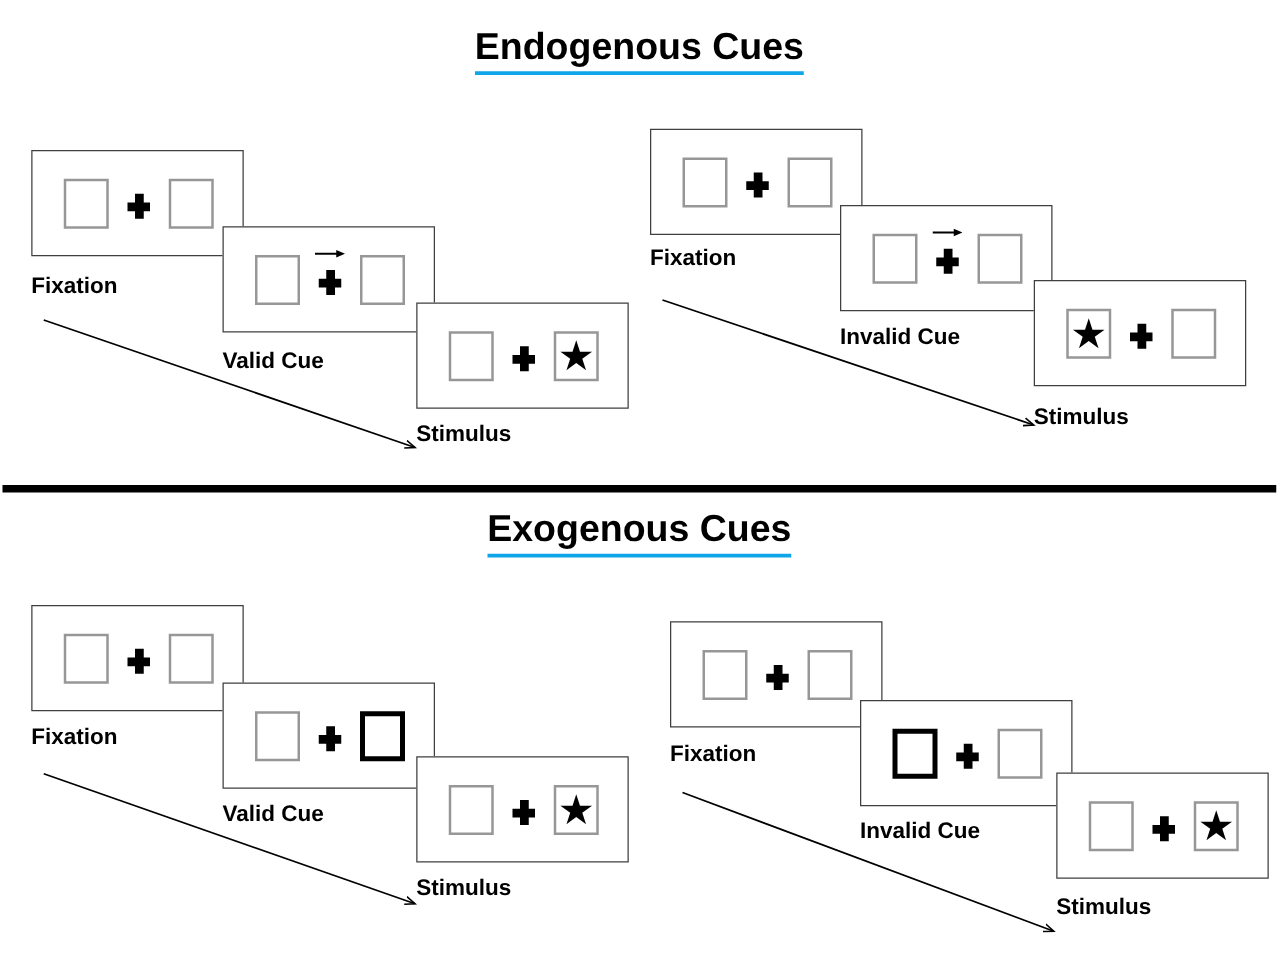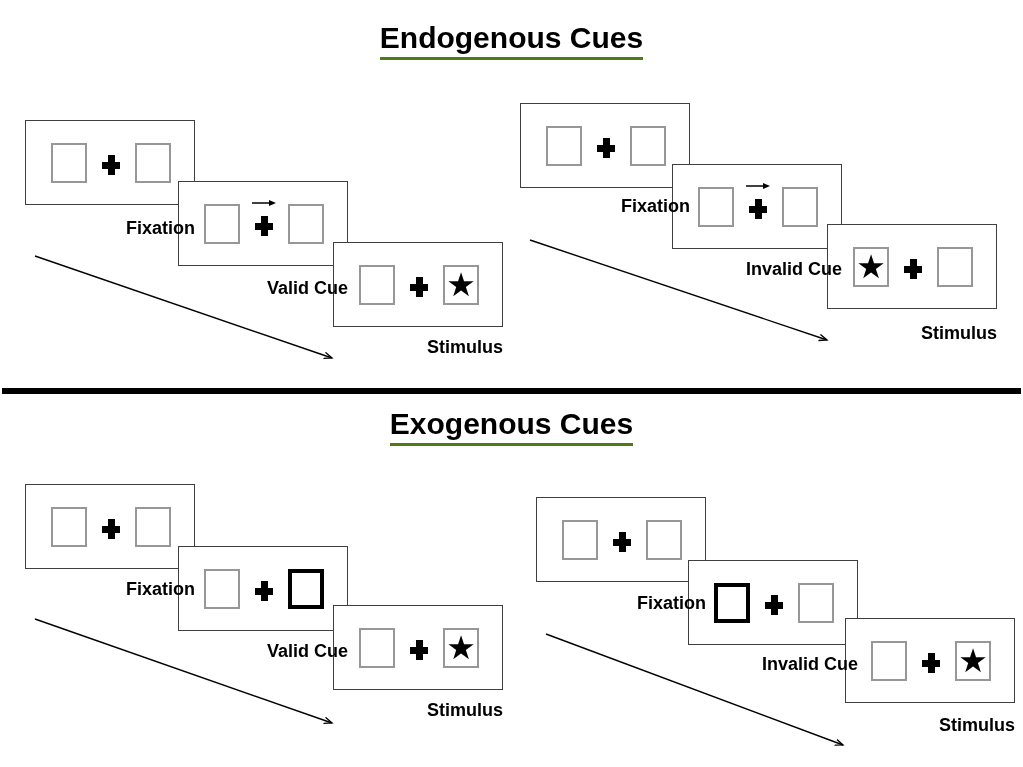--- a/index.html
+++ b/index.html
@@ -4,40 +4,40 @@
 <style>
   html,body{margin:0;padding:0;background:#fff;}
   #canvas{
     position:relative;width:1023px;height:767px;background:#ffffff;
     font-family:"Liberation Sans",sans-serif;color:#000;overflow:hidden;
   }
   .section-title{
     position:absolute;left:0;width:1023px;text-align:center;
     font-size:30px;font-weight:bold;line-height:34px;
   }
-  .section-title .u{display:inline-block;border-bottom:3px solid #4d7c0f;padding-bottom:2px;}
+  .section-title .u{display:inline-block;border-bottom:3px solid #0ea5e9;padding-bottom:2px;}
   .divider{position:absolute;left:2px;right:2px;height:6px;background:#000;}
   .panel{
     position:absolute;width:170px;height:85px;background:#ffffff;
     border:1.5px solid #3f3f3f;box-sizing:border-box;
   }
   .box{
     position:absolute;top:22px;width:32px;height:36px;background:#fff;
     border:2px solid #979797;display:flex;align-items:center;justify-content:center;
   }
   .box.left{left:25px;}
   .box.right{left:109px;}
   .box.bold{border:4px solid #000;width:28px;height:32px;}
   .star{font-size:33px;line-height:1;font-family:"DejaVu Sans",sans-serif;transform:translateY(-1px);}
   .plus{position:absolute;left:76px;top:34px;width:18px;height:20px;}
   .plus::before{content:"";position:absolute;left:0;top:6.5px;width:18px;height:7px;background:#000;}
   .plus::after{content:"";position:absolute;left:5.5px;top:0;width:7px;height:20px;background:#000;}
   .cue-arrow{position:absolute;left:73px;top:16px;}
   .plabel{
-    position:absolute;width:170px;text-align:right;
+    position:absolute;width:170px;text-align:left;
     font-size:18px;font-weight:bold;line-height:21px;white-space:nowrap;
   }
   .arrows-overlay{position:absolute;left:0;top:0;pointer-events:none;}
 </style>
 </head>
 <body>
 
 <div id="canvas">
 
   <svg class="arrows-overlay" width="1023" height="767" viewBox="0 0 1023 767">

